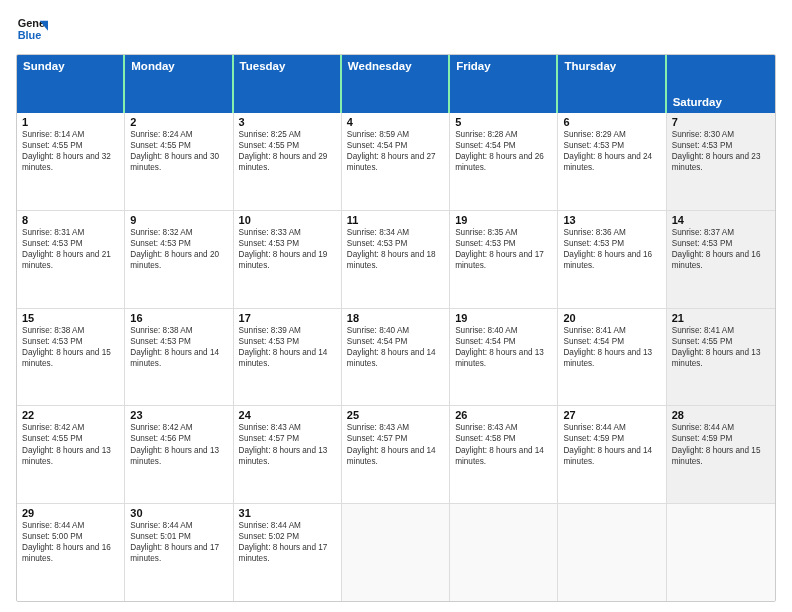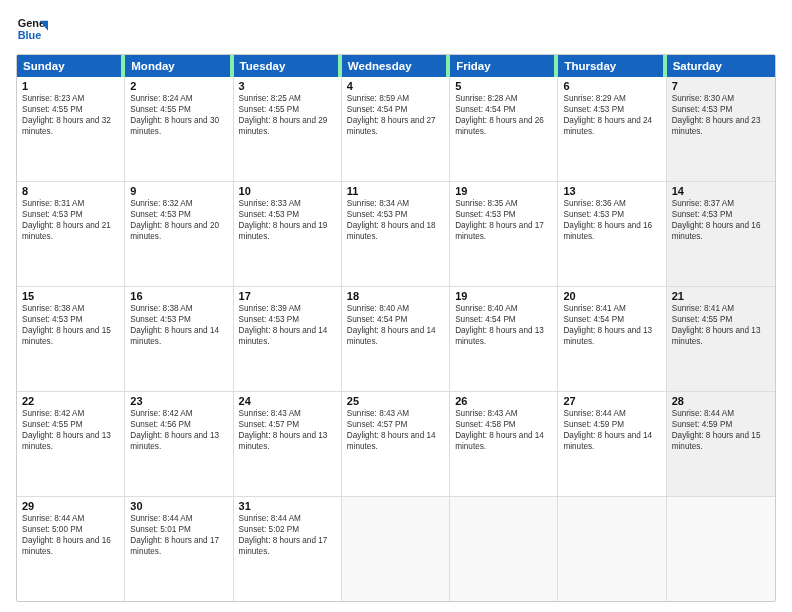--- a/index.html
+++ b/index.html
@@ -58,23 +58,23 @@
       display: grid;
       grid-template-columns: repeat(7, 1fr);
       background: #1565c0;
     }
     .cal-header-cell {
       padding: 5px 6px;
       color: #fff;
       font-size: 11.5px;
       font-weight: bold;
       text-align: left;
-      border-right: 4px solid #86efac;
-    }
-    .cal-header-cell:last-child { border-right: none; }
+      border-right: 2px solid #86efac;
+    }
+    .cal-header-cell:last-child { border-right: none; margin-top: 36px; }
     .cal-body {
       flex: 1;
       display: flex;
       flex-direction: column;
     }
     .cal-row {
       display: grid;
       grid-template-columns: repeat(7, 1fr);
       flex: 1;
       border-bottom: 1px solid #ddd;
@@ -130,21 +130,21 @@
         <div class="cal-header-cell">Tuesday</div>
         <div class="cal-header-cell">Wednesday</div>
         <div class="cal-header-cell">Friday</div>
         <div class="cal-header-cell">Thursday</div>
         <div class="cal-header-cell">Saturday</div>
       </div>
     <div class="cal-body" id="cal-body">
         <div class="cal-row">
           <div class="cal-cell">
             <span class="day-num">1</span>
-            <span class="cell-line">Sunrise: 8:23 AM</span>
+            <span class="cell-line">Sunrise: 8:14 AM</span>
             <span class="cell-line">Sunset: 4:55 PM</span>
             <span class="cell-line">Daylight: 8 hours and 32 minutes.</span>
           </div>
           <div class="cal-cell">
             <span class="day-num">2</span>
             <span class="cell-line">Sunrise: 8:24 AM</span>
             <span class="cell-line">Sunset: 4:55 PM</span>
             <span class="cell-line">Daylight: 8 hours and 30 minutes.</span>
           </div>
           <div class="cal-cell">

